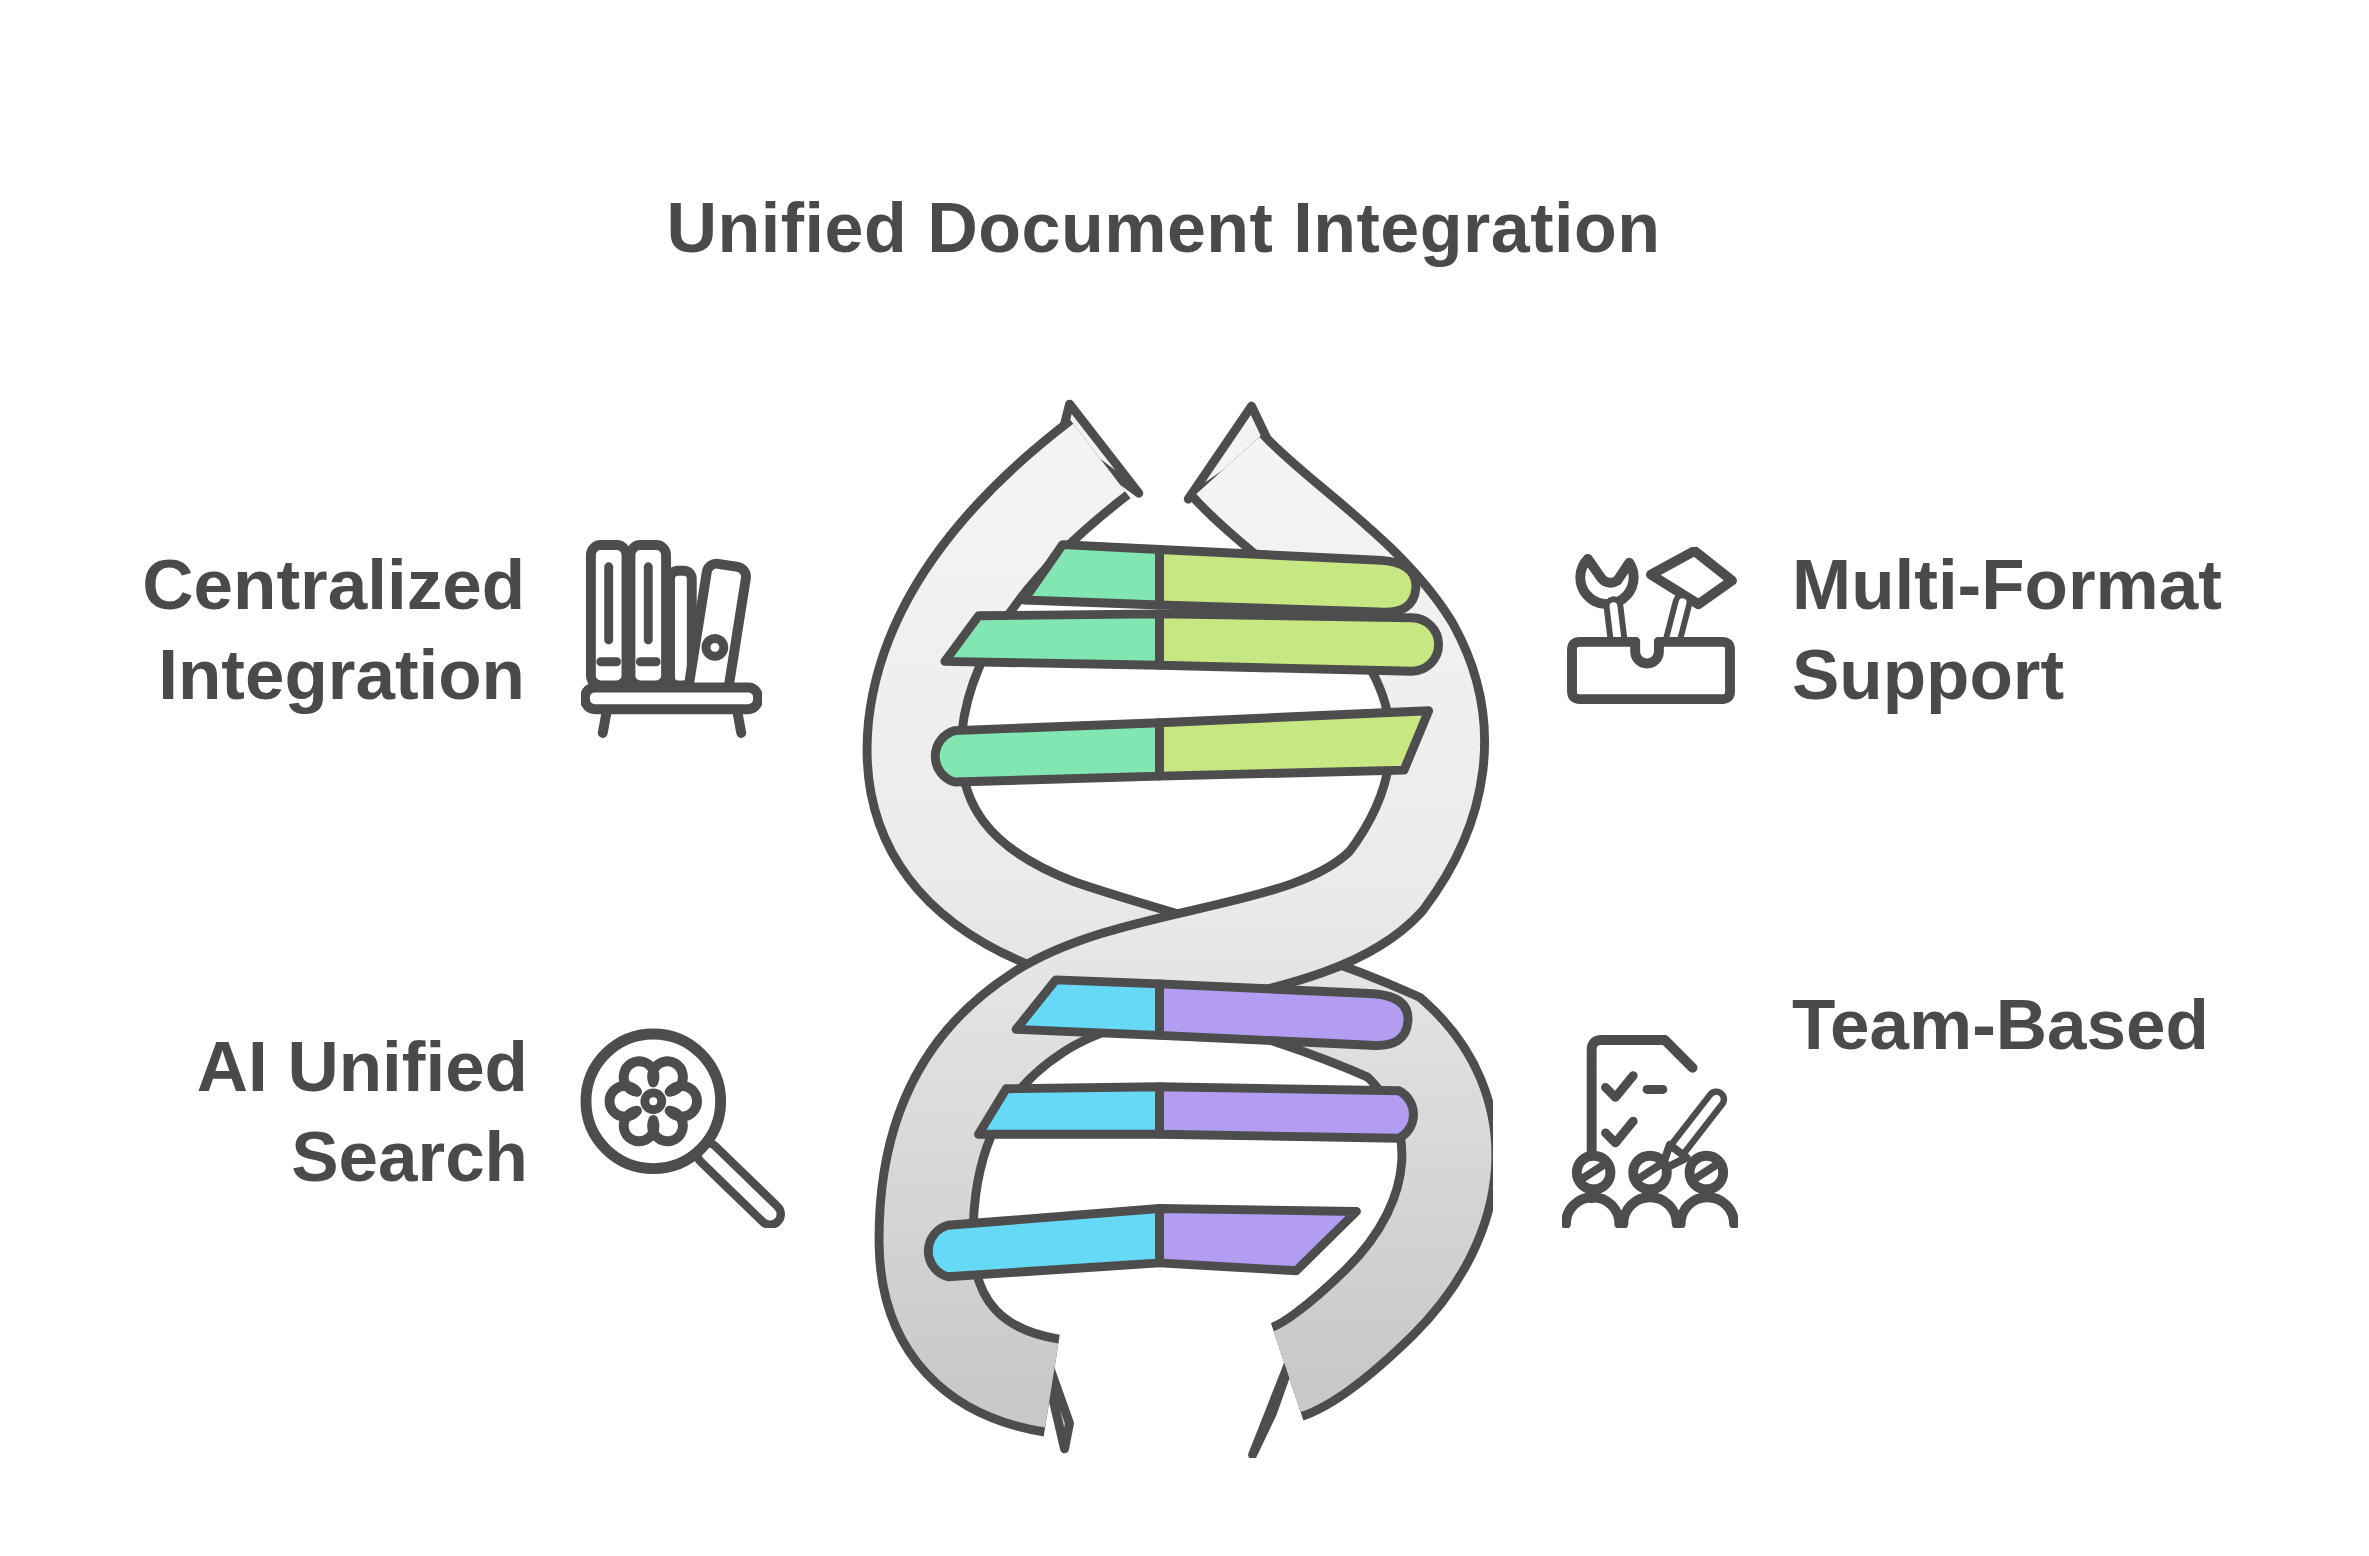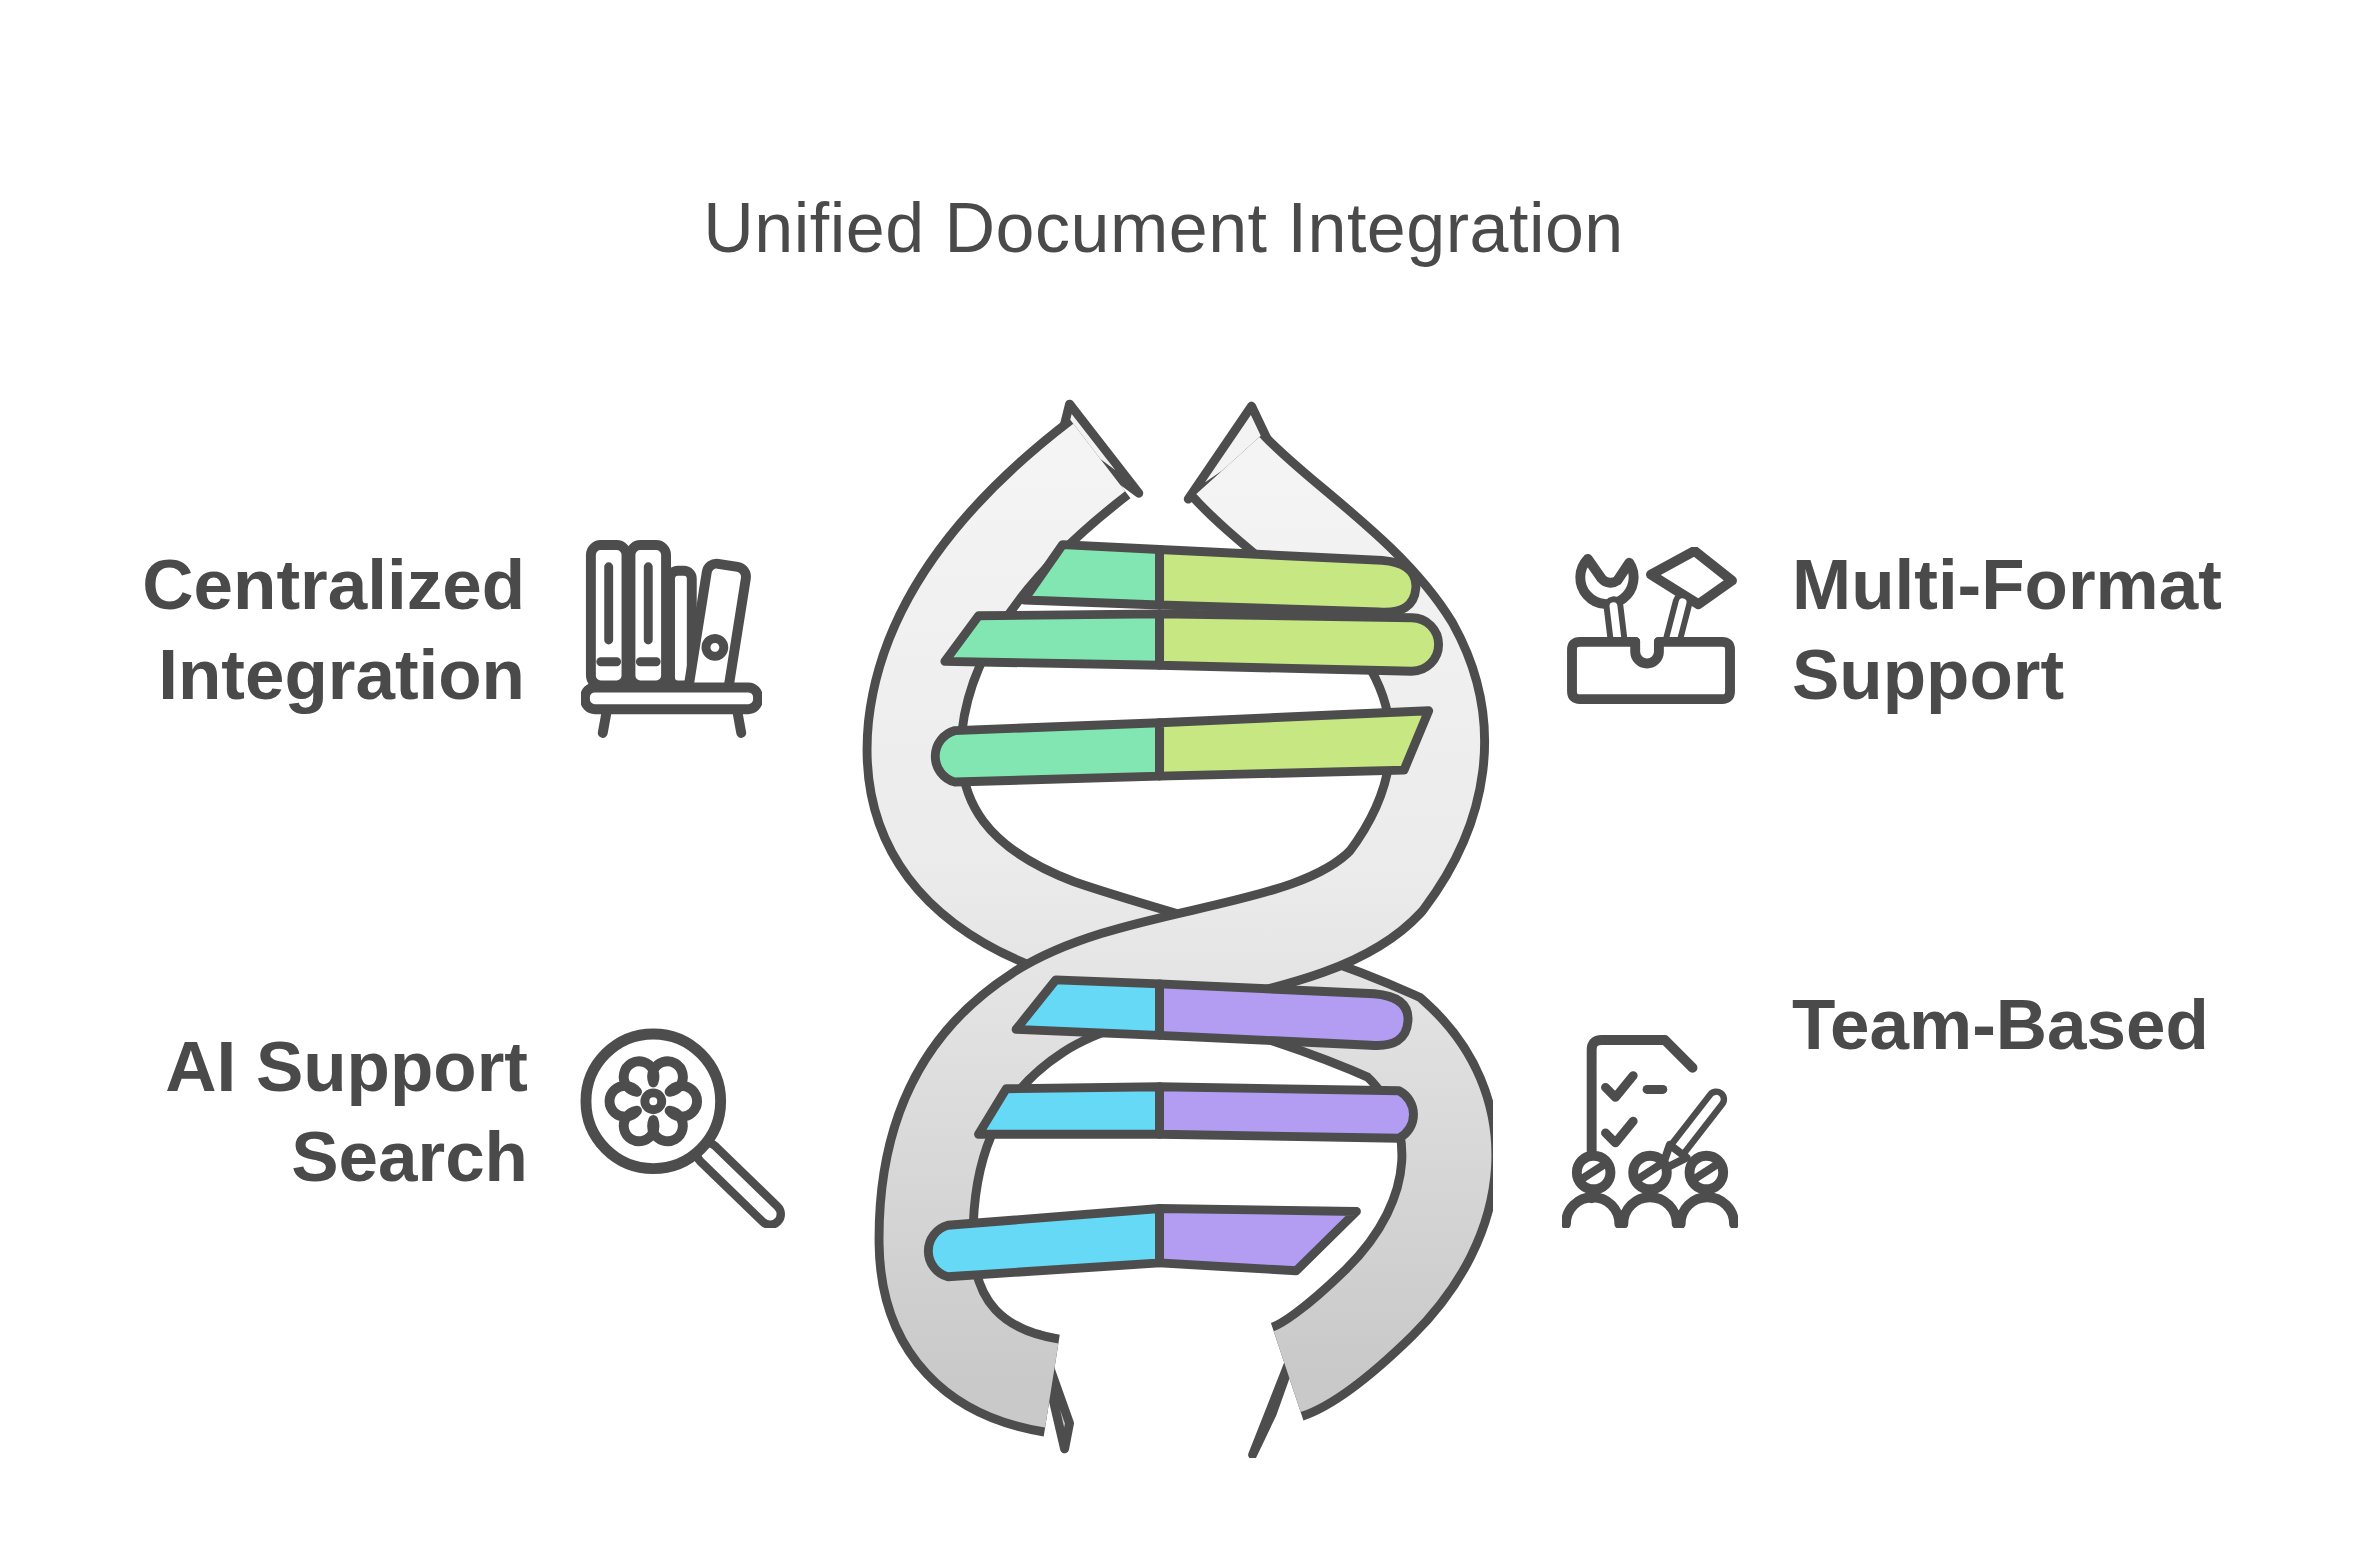--- a/index.html
+++ b/index.html
@@ -2,21 +2,21 @@
 <html><head>
 <meta charset="utf-8">
 <style>
   html,body{margin:0;padding:0;}
   body{
     width:2369px;height:1556px;position:relative;background:#ffffff;overflow:hidden;
     font-family:"Liberation Sans","DejaVu Sans",sans-serif;color:#4a4a4a;
   }
   .title{
     position:absolute;left:594px;top:188px;width:1139px;text-align:center;
-    font-size:70px;line-height:81px;font-weight:400;letter-spacing:0.5px;
+    font-size:70px;line-height:81px;font-weight:700;letter-spacing:0.5px;
   }
   .label{
     position:absolute;font-size:71px;line-height:90px;font-weight:700;white-space:nowrap;
   }
   .label.right{text-align:right;}
   .label.left{text-align:left;}
   .lab-tl{top:540px;right:1844px;}
   .lab-tr{top:540px;left:1792px;}
   .lab-bl{top:1022px;right:1841px;}
   .lab-br{top:980px;left:1792px;}
@@ -117,21 +117,21 @@
     <path d="M72,96 H16 Q8,96 8,104 V146 Q8,154 16,154 H160 Q168,154 168,146 V104 Q168,96 160,96 H96" fill="#fff"></path>
     <path d="M72,96 v10 a12,12 0 0 0 24,0 v-10" fill="#fff"></path>
   </svg>
 </div>
 <div class="label left lab-tr">
   <div>Multi-Format</div>
   <div>Support</div>
 </div>
 
 <div class="label right lab-bl">
-  <div>AI Support</div>
+  <div>AI Unified</div>
   <div>Search</div>
 </div>
 <div class="icon ic-bl">
   <svg width="208" height="200" viewBox="0 0 210 202" fill="none" stroke="#4d4d4d" stroke-width="11" stroke-linecap="round" stroke-linejoin="round">
 
     <line x1="130" y1="127" x2="193" y2="188" stroke-width="30"></line>
     <line x1="130" y1="127" x2="193" y2="188" stroke="#fff" stroke-width="13"></line>
 
     <circle cx="75" cy="74" r="68" fill="#fff"></circle>
 

